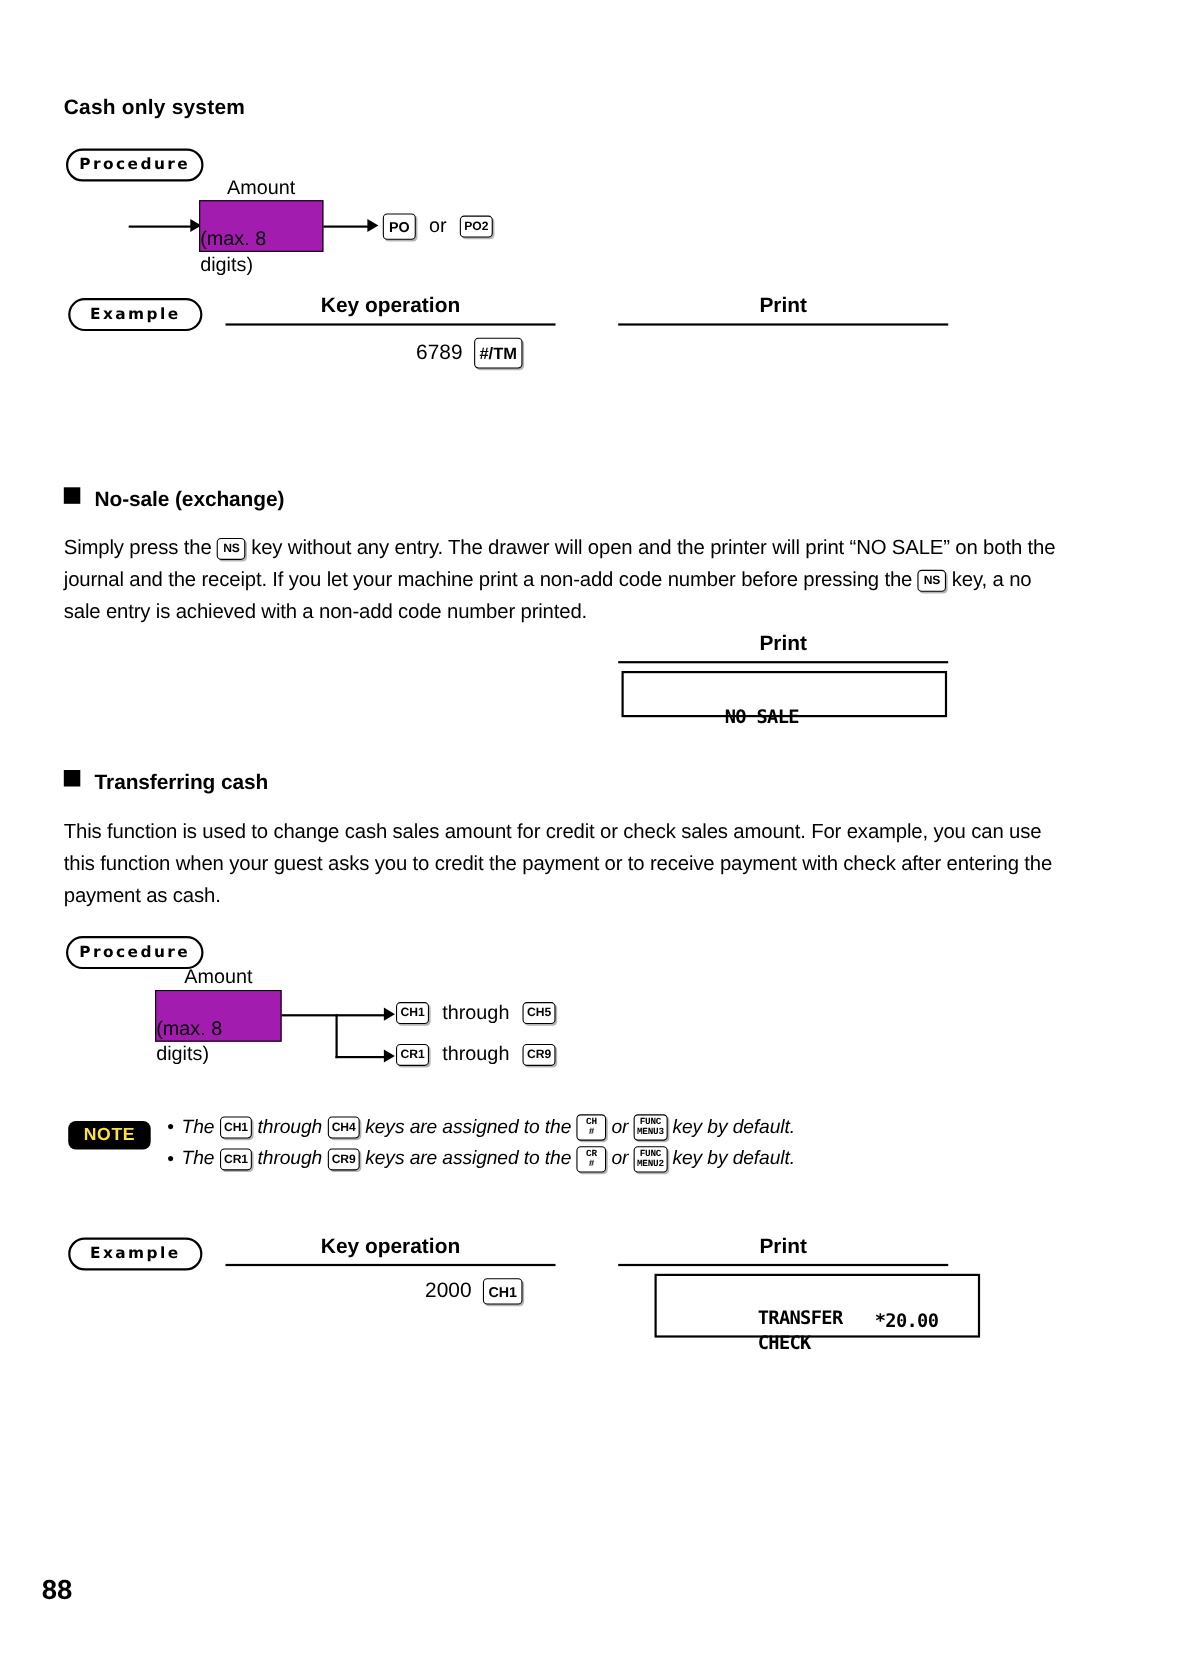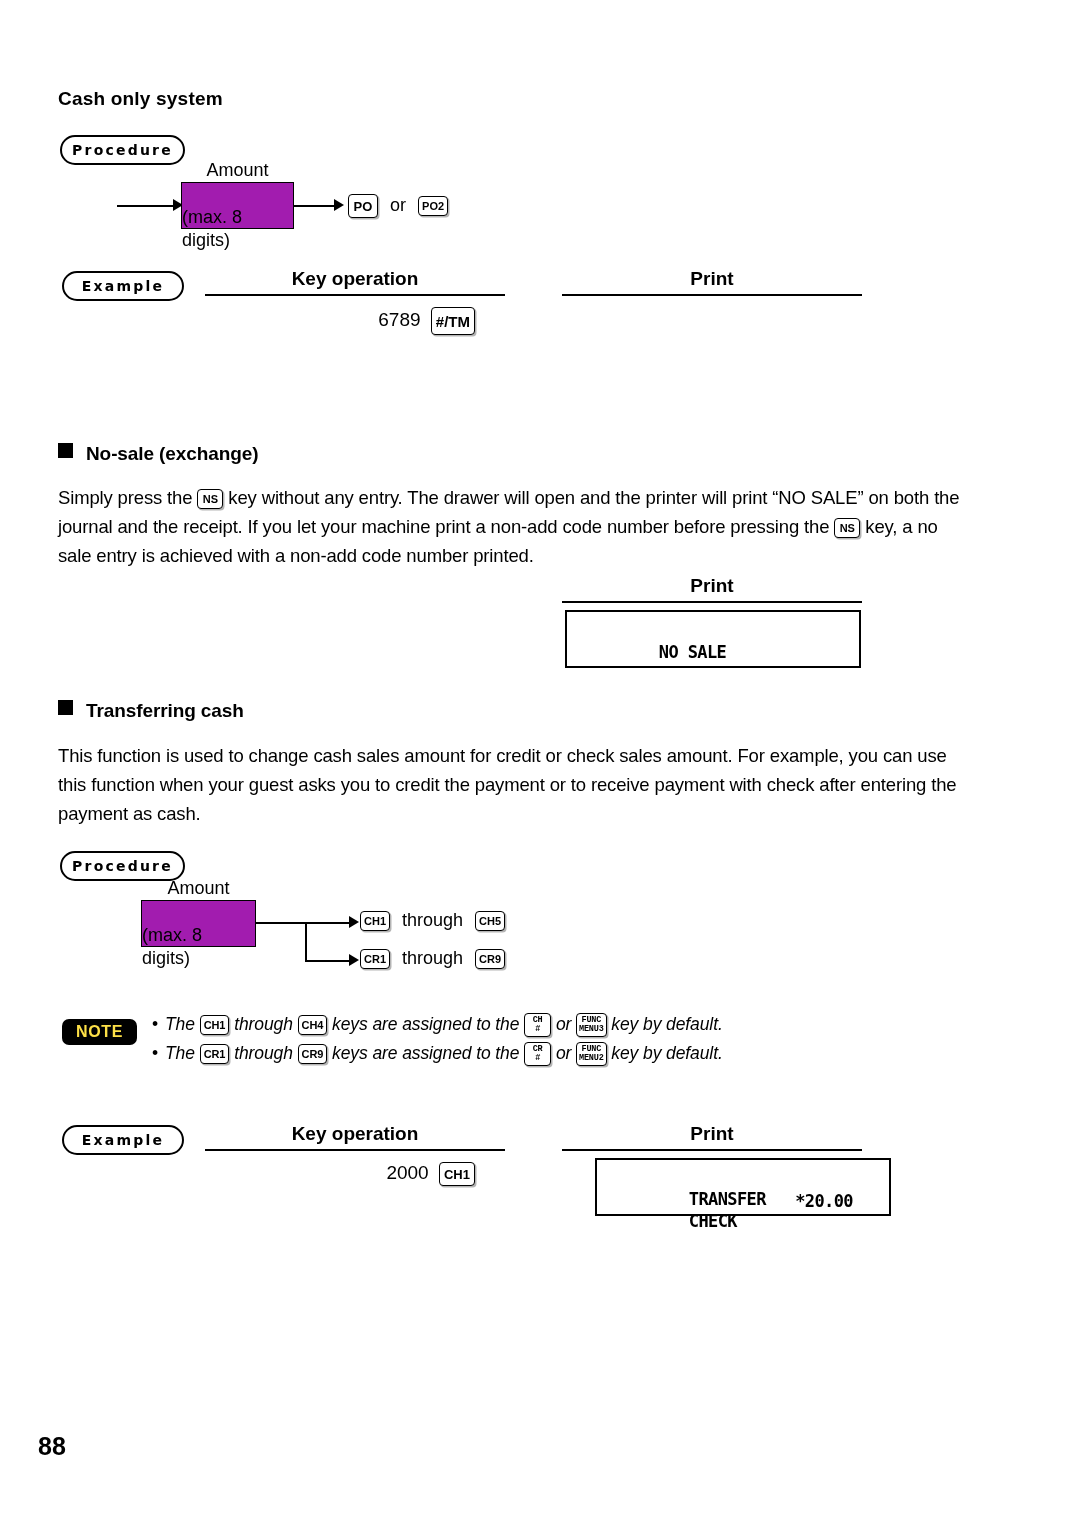--- a/index.html
+++ b/index.html
@@ -262,21 +262,21 @@
     <span class="key k-sm">NS</span>
     <span>key without any entry.  The drawer will open and the printer will print “NO SALE” on</span>
     <span>both the journal and the receipt.  If you let your machine print a non-add code number before pressing the</span>
     <span class="key k-sm">NS</span>
     <span>key, a no sale entry is achieved with a non-add code number printed.</span>
   </div>
 
   <div class="col-head" style="left:562px; top:575px; width:300px;">Print</div>
   <div class="rule" style="left:562px; top:601px; width:300px;"></div>
 
-  <div class="receipt" style="left:565px; top:610px; width:296px; height:58px; padding-top:10px;">
+  <div class="receipt" style="left:565px; top:610px; width:296px; height:42px; padding-top:10px;">
     <div class="rline">
       <span>NO SALE</span>
       <span class="ramt"></span>
     </div>
   </div>
 
   <div class="section-head" style="left:58px; top:700px;">
     <span class="bullet"></span><span>Transferring cash</span>
   </div>
 

